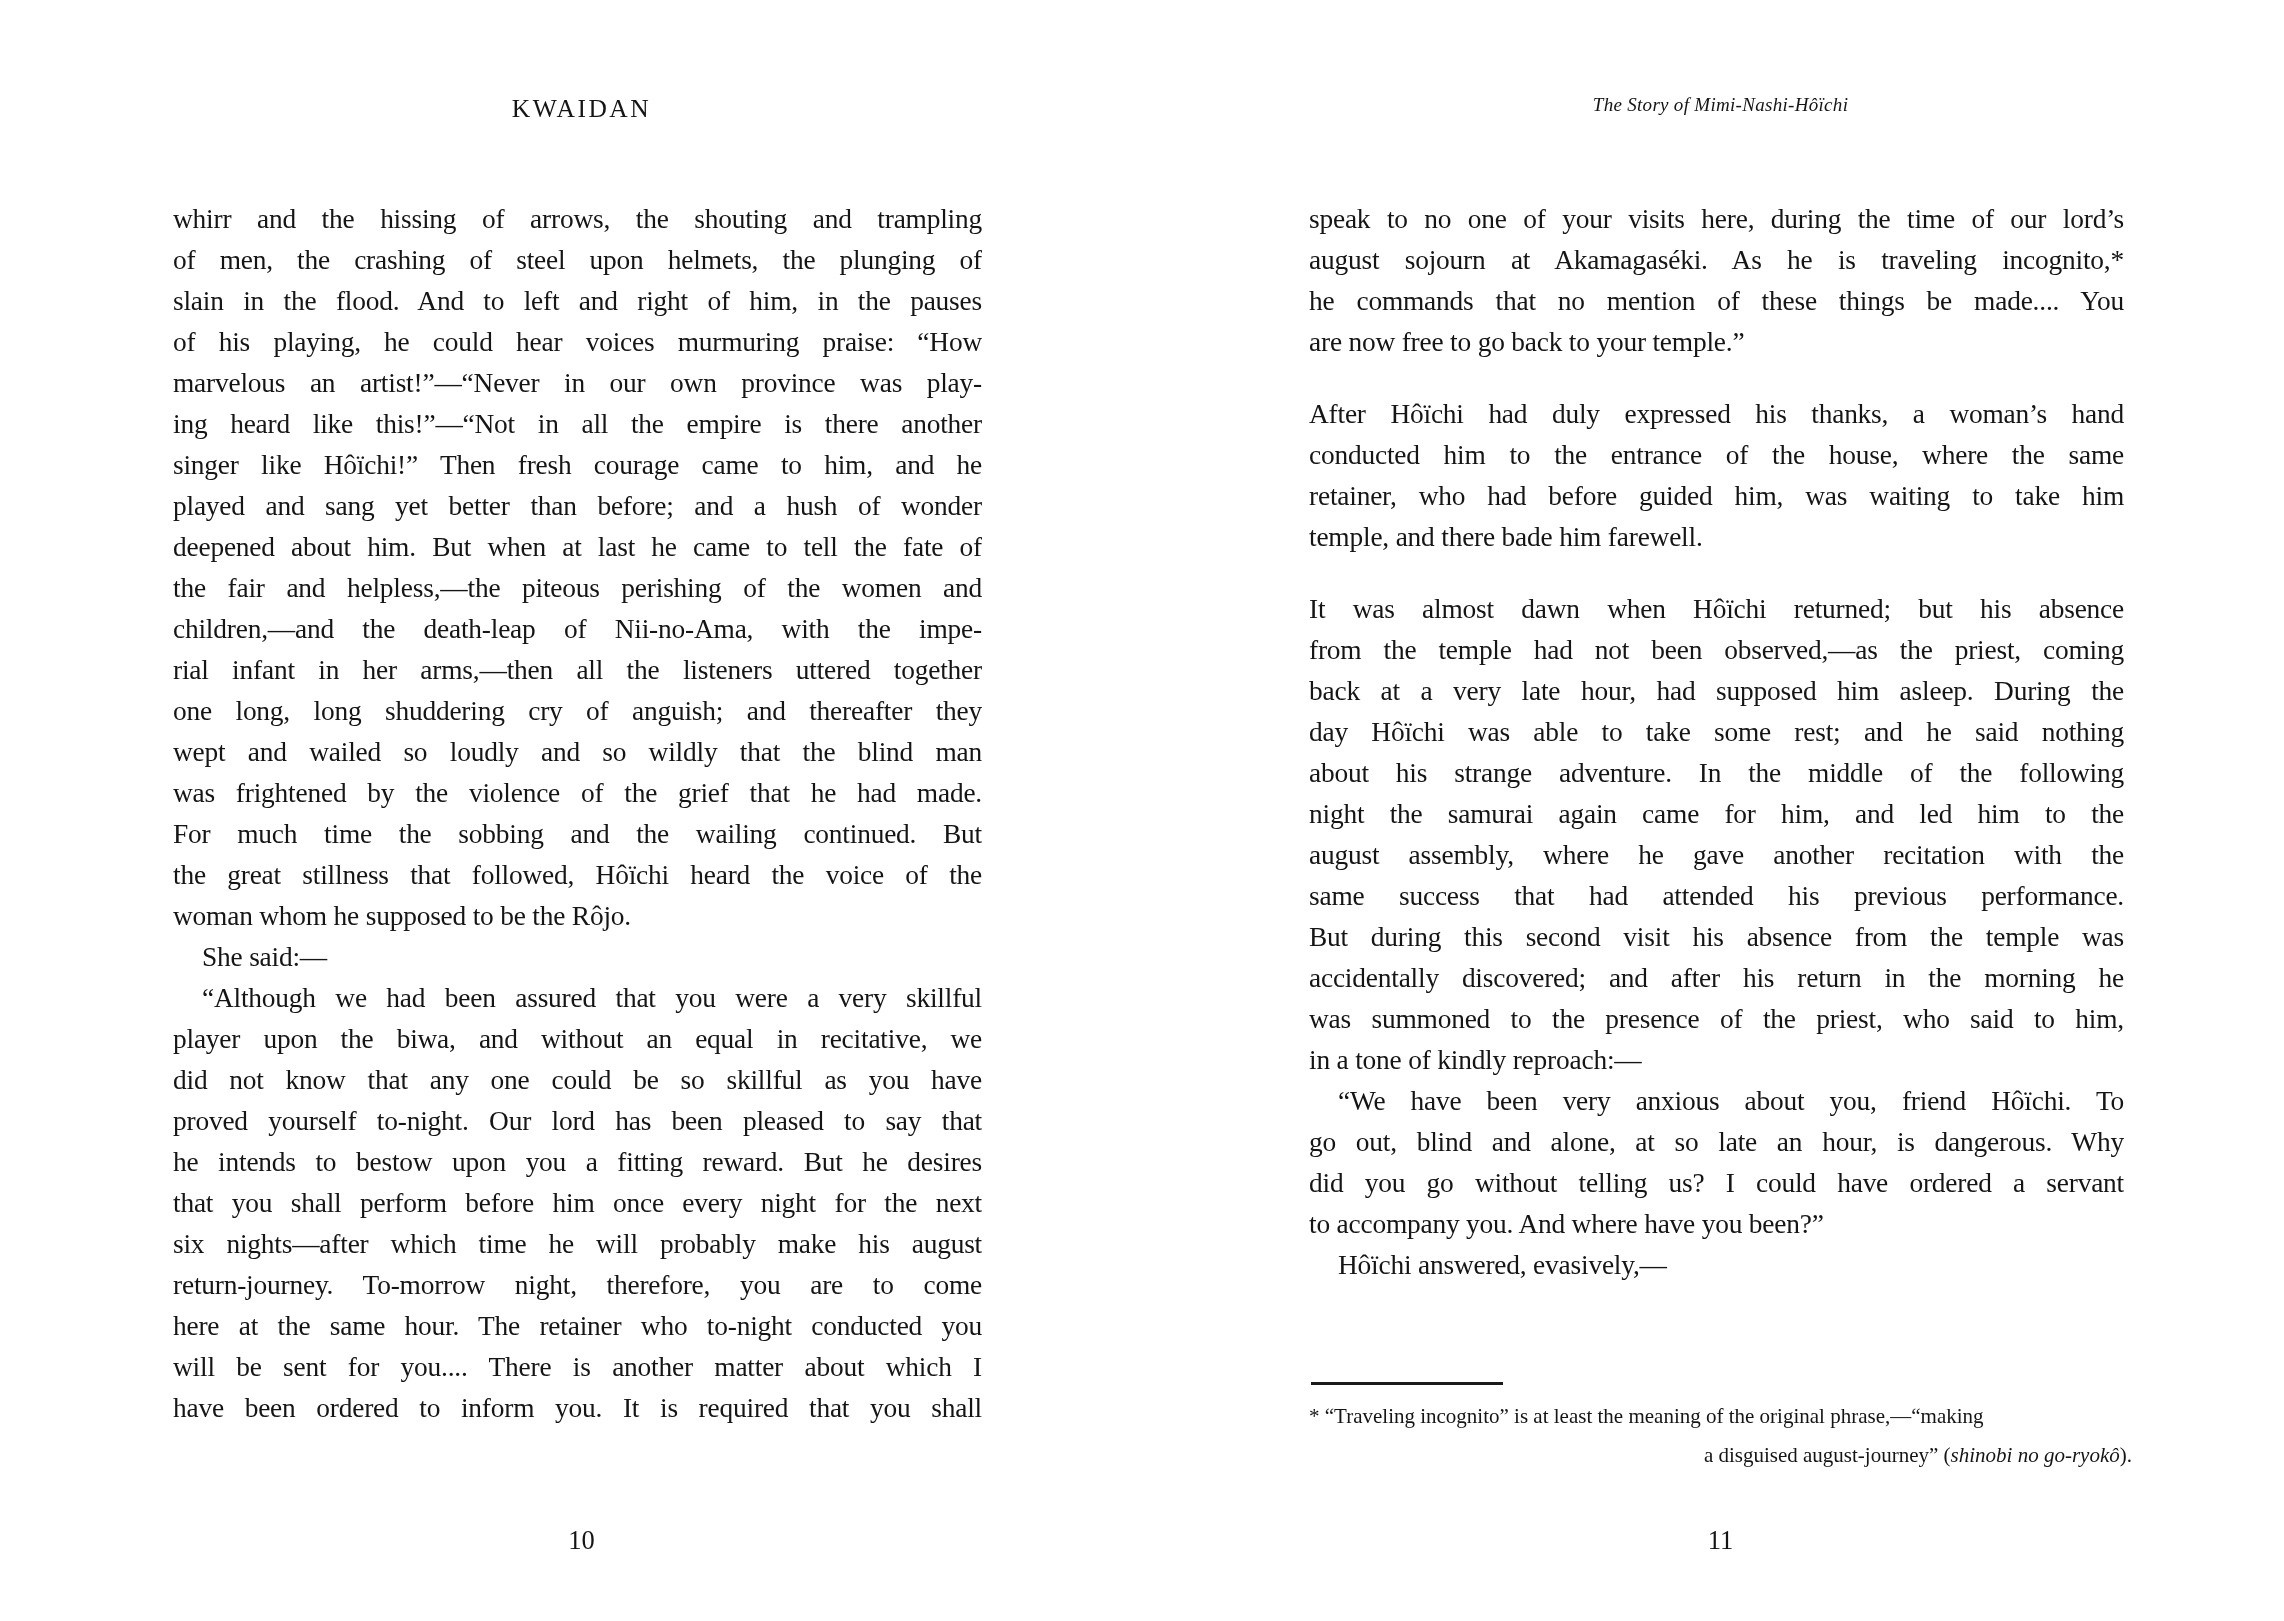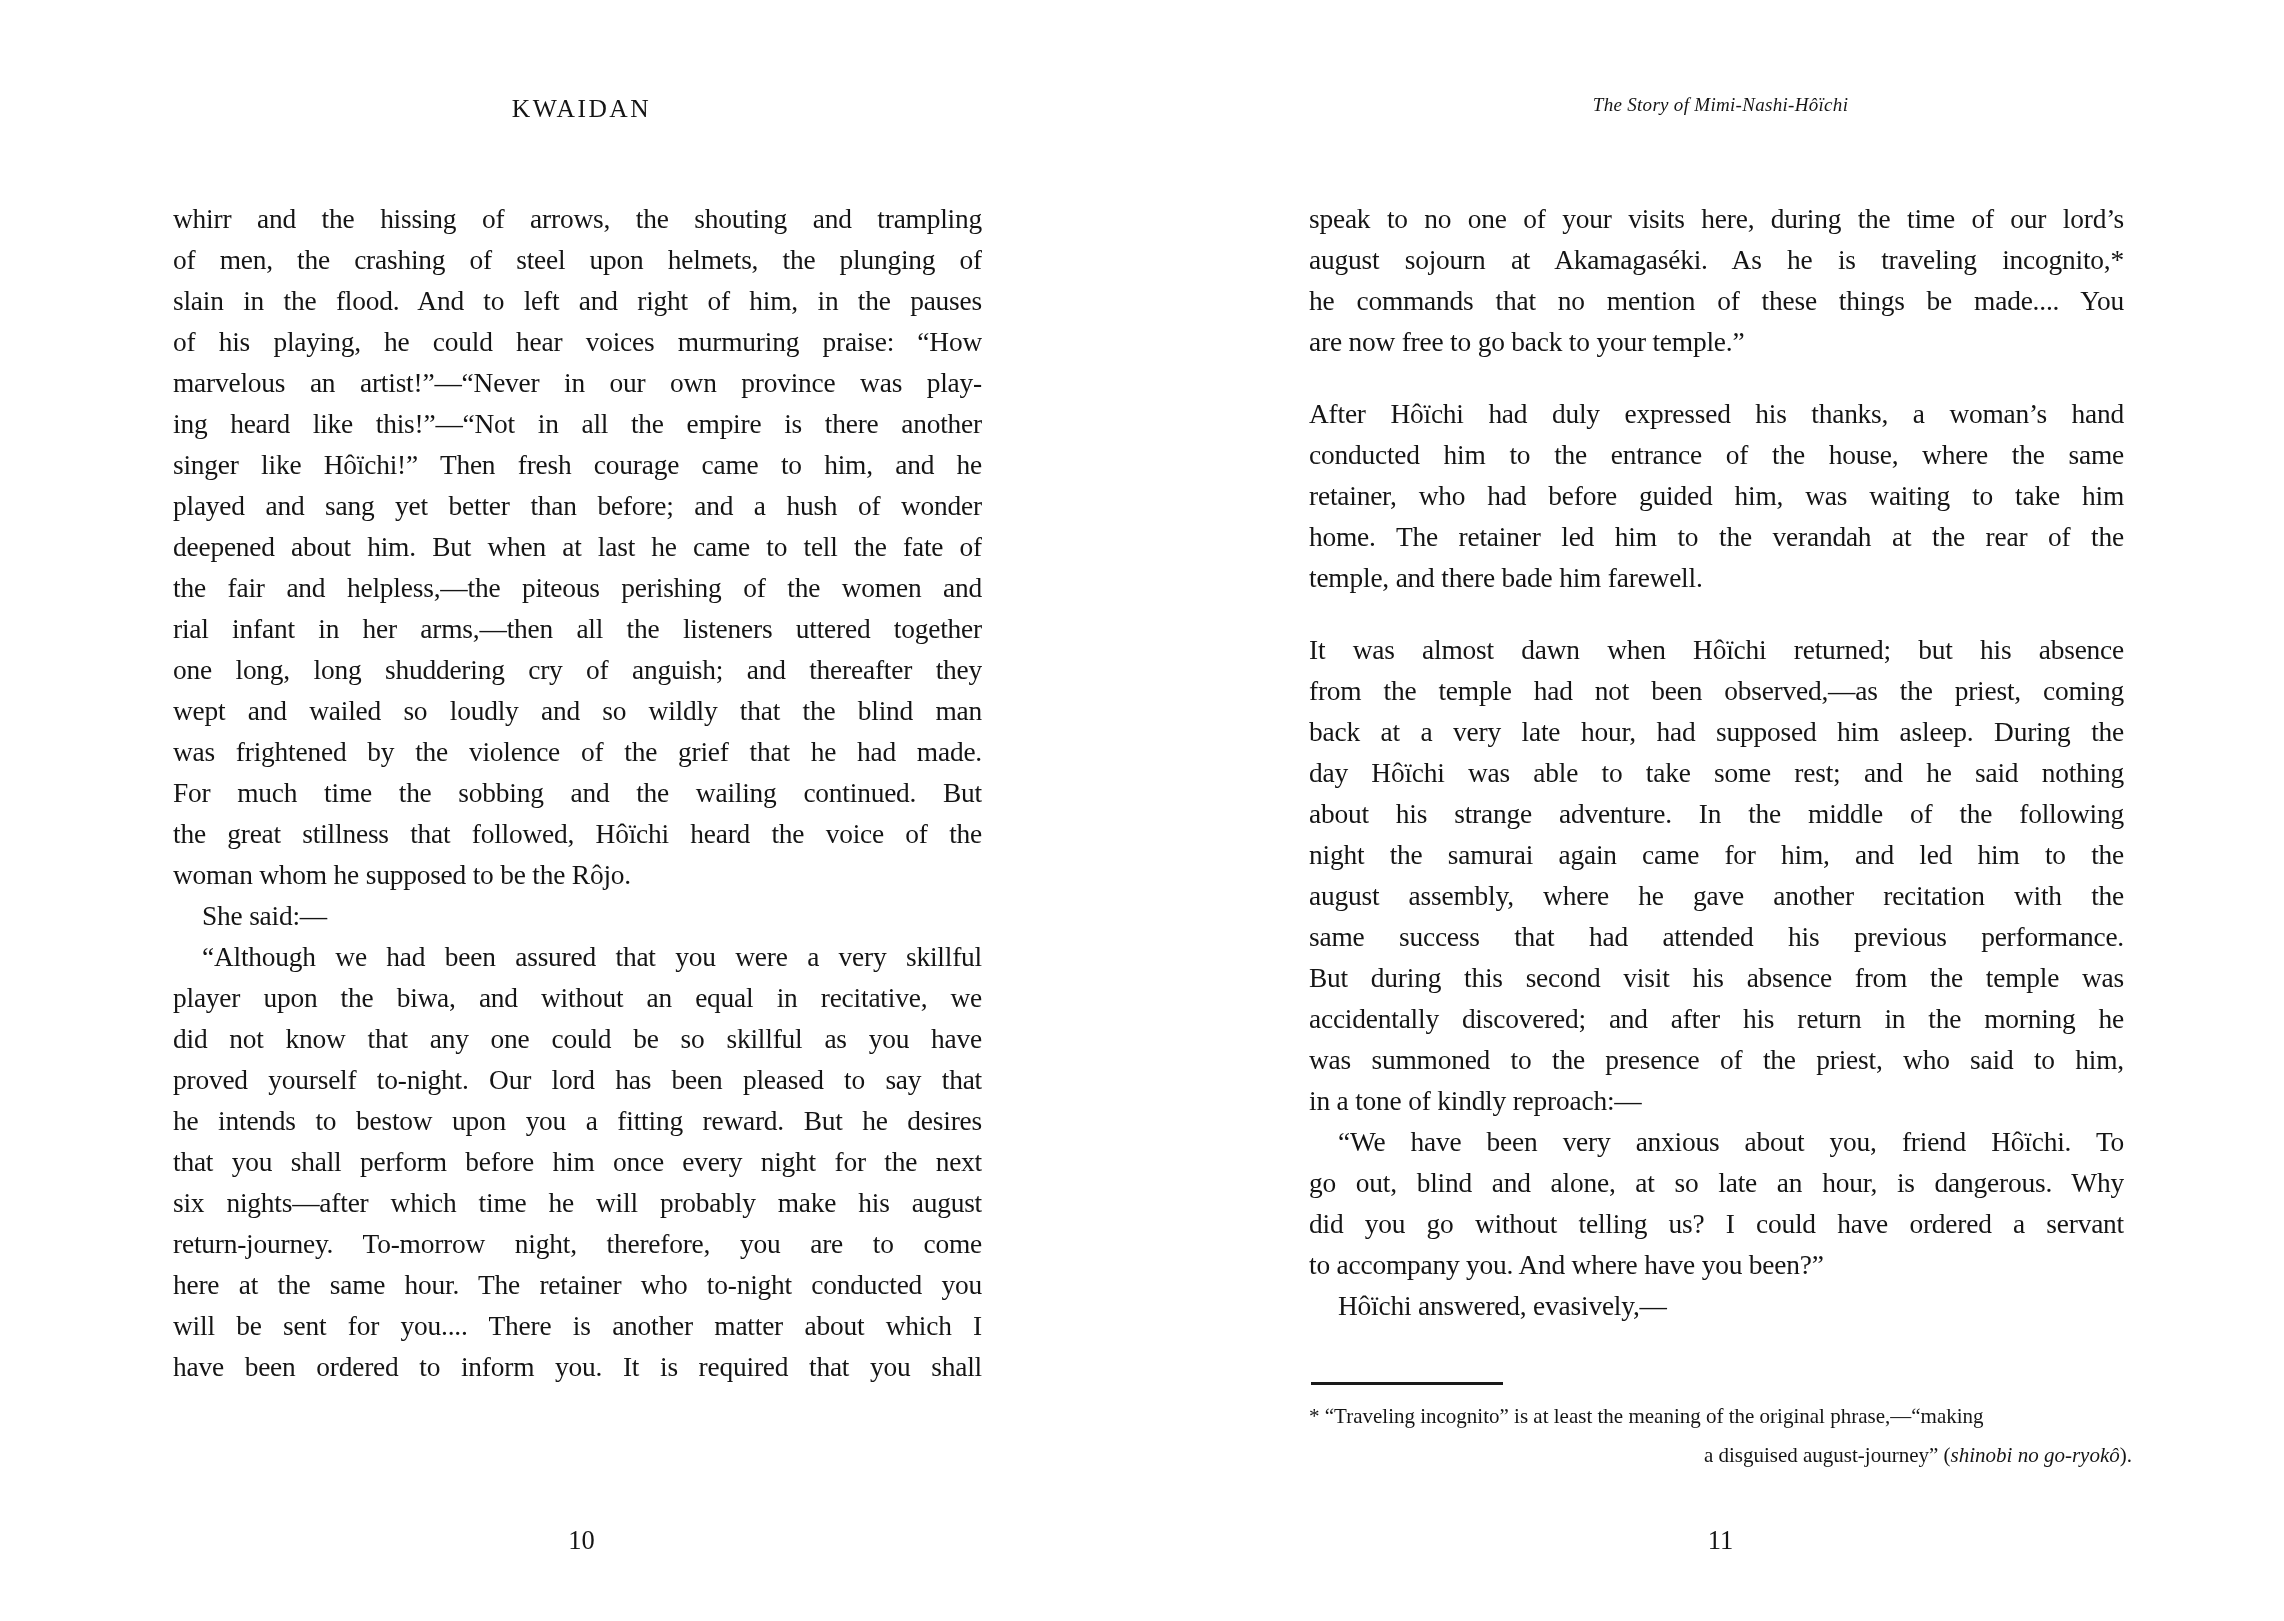--- a/index.html
+++ b/index.html
@@ -69,20 +69,21 @@
         <div class="line">whirr and the hissing of arrows, the shouting and trampling</div>
         <div class="line">of men, the crashing of steel upon helmets, the plunging of</div>
         <div class="line">slain in the flood. And to left and right of him, in the pauses</div>
         <div class="line">of his playing, he could hear voices murmuring praise: “How</div>
         <div class="line">marvelous an artist!”—“Never in our own province was play-</div>
         <div class="line">ing heard like this!”—“Not in all the empire is there another</div>
         <div class="line">singer like Hôïchi!” Then fresh courage came to him, and he</div>
         <div class="line">played and sang yet better than before; and a hush of wonder</div>
         <div class="line">deepened about him. But when at last he came to tell the fate of</div>
         <div class="line">the fair and helpless,—the piteous perishing of the women and</div>
+        <div class="line">children,—and the death-leap of Nii-no-Ama, with the impe-</div>
         <div class="line">rial infant in her arms,—then all the listeners uttered together</div>
         <div class="line">one long, long shuddering cry of anguish; and thereafter they</div>
         <div class="line">wept and wailed so loudly and so wildly that the blind man</div>
         <div class="line">was frightened by the violence of the grief that he had made.</div>
         <div class="line">For much time the sobbing and the wailing continued. But</div>
         <div class="line">the great stillness that followed, Hôïchi heard the voice of the</div>
         <div class="line last">woman whom he supposed to be the Rôjo.</div>
         <div class="line ind last">She said:—</div>
         <div class="line ind">“Although we had been assured that you were a very skillful</div>
         <div class="line">player upon the biwa, and without an equal in recitative, we</div>
@@ -102,21 +103,20 @@
   <section class="page page-right">
     <header class="running-header ital">The Story of Mimi-Nashi-Hôïchi</header>
     <div class="page-body" id="body-1">
         <div class="line">speak to no one of your visits here, during the time of our lord’s</div>
         <div class="line">august sojourn at Akamagaséki. As he is traveling incognito,*</div>
         <div class="line">he commands that no mention of these things be made.... You</div>
         <div class="line last">are now free to go back to your temple.”</div>
         <div class="line gap">After Hôïchi had duly expressed his thanks, a woman’s hand</div>
         <div class="line">conducted him to the entrance of the house, where the same</div>
         <div class="line">retainer, who had before guided him, was waiting to take him</div>
-        <div class="line">home. The retainer led him to the verandah at the rear of the</div>
         <div class="line last">temple, and there bade him farewell.</div>
         <div class="line gap">It was almost dawn when Hôïchi returned; but his absence</div>
         <div class="line">from the temple had not been observed,—as the priest, coming</div>
         <div class="line">back at a very late hour, had supposed him asleep. During the</div>
         <div class="line">day Hôïchi was able to take some rest; and he said nothing</div>
         <div class="line">about his strange adventure. In the middle of the following</div>
         <div class="line">night the samurai again came for him, and led him to the</div>
         <div class="line">august assembly, where he gave another recitation with the</div>
         <div class="line">same success that had attended his previous performance.</div>
         <div class="line">But during this second visit his absence from the temple was</div>

